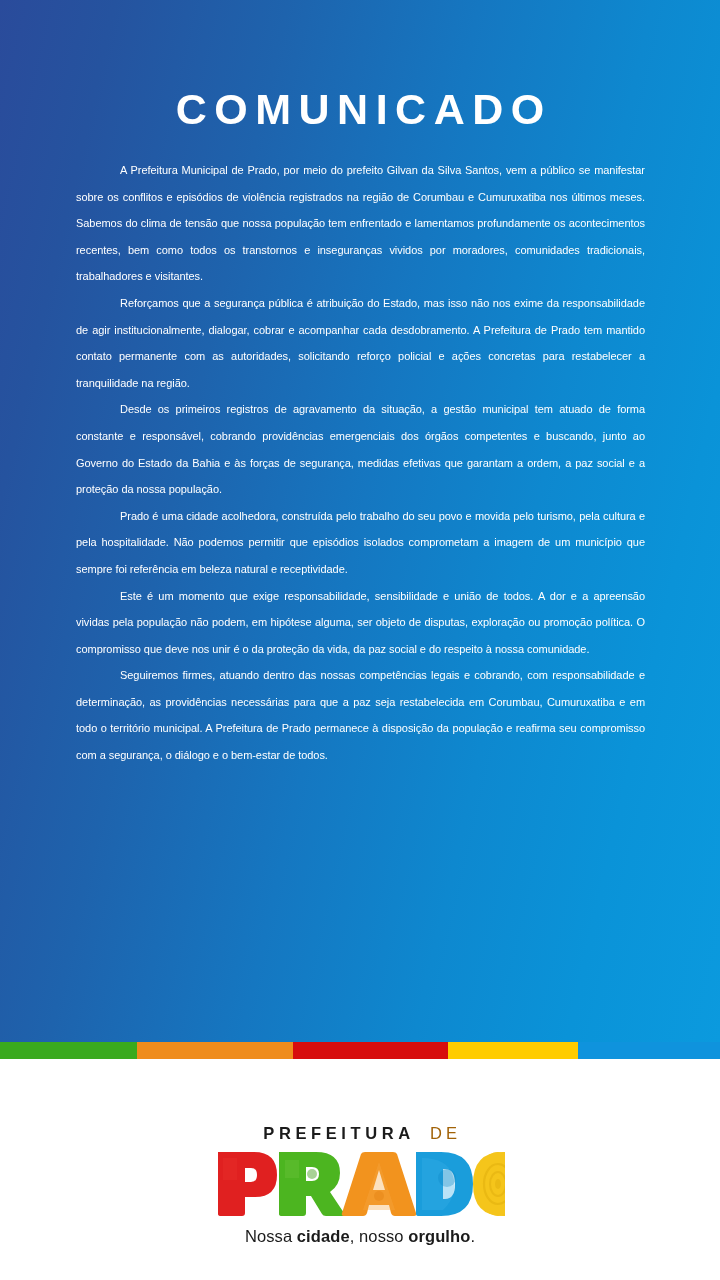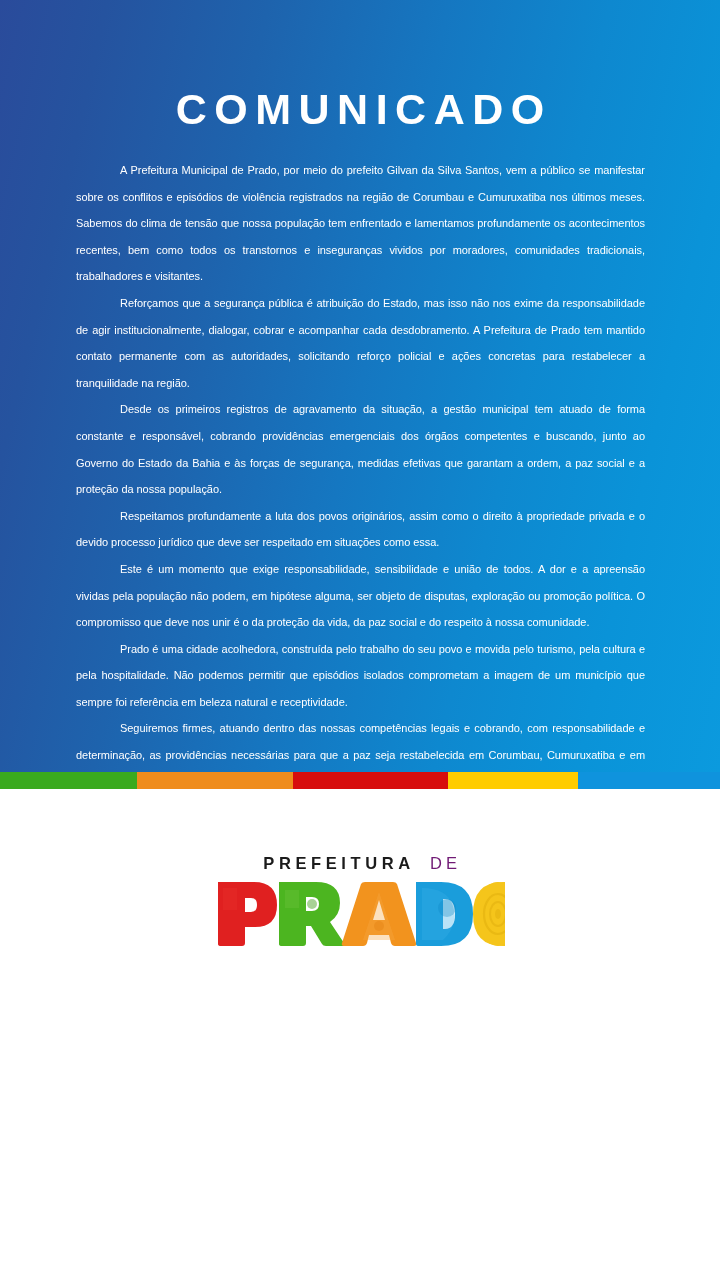--- a/index.html
+++ b/index.html
@@ -21,21 +21,21 @@
     height: 1280px;
     background: #ffffff;
     display: flex;
     flex-direction: column;
   }
 
   
   .announcement-panel {
     position: relative;
     width: 720px;
-    height: 772px;
+    height: 1042px;
     background:
       linear-gradient(103deg,
         #2a4b9b 0%,
         #25539f 12%,
         #1e63ad 30%,
         #1577c1 50%,
         #0e88cf 68%,
         #0a93d8 84%,
         #0b9ade 100%);
     overflow: hidden;
@@ -105,21 +105,21 @@
     font-size: 16.5px;
     font-weight: bold;
     letter-spacing: 4.6px;
     color: #1b1b1b;
     text-indent: 4.6px;
   }
   .brand-de {
     font-size: 16.5px;
     font-weight: 400;
     letter-spacing: 4.2px;
-    color: #701a75;
+    color: #a16207;
     text-indent: 4.2px;
   }
 
   .brand-wordmark {
     margin-top: 6px;
     width: 290px;
     height: 68px;
   }
 
   .brand-tagline {
@@ -137,23 +137,22 @@
 <div class="poster">
 
   <section class="announcement-panel">
 
     <h1 class="announcement-title">COMUNICADO</h1>
 
     <div class="announcement-body">
       <p>A Prefeitura Municipal de Prado, por meio do prefeito Gilvan da Silva Santos, vem a público se manifestar sobre os conflitos e episódios de violência registrados na região de Corumbau e Cumuruxatiba nos últimos meses. Sabemos do clima de tensão que nossa população tem enfrentado e lamentamos profundamente os acontecimentos recentes, bem como todos os transtornos e inseguranças vividos por moradores, comunidades tradicionais, trabalhadores e visitantes.</p>
       <p>Reforçamos que a segurança pública é atribuição do Estado, mas isso não nos exime da responsabilidade de agir institucionalmente, dialogar, cobrar e acompanhar cada desdobramento. A Prefeitura de Prado tem mantido contato permanente com as autoridades, solicitando reforço policial e ações concretas para restabelecer a tranquilidade na região.</p>
       <p>Desde os primeiros registros de agravamento da situação, a gestão municipal tem atuado de forma constante e responsável, cobrando providências emergenciais dos órgãos competentes e buscando, junto ao Governo do Estado da Bahia e às forças de segurança, medidas efetivas que garantam a ordem, a paz social e a proteção da nossa população.</p>
-      <p>Respeitamos profundamente a luta dos povos originários, assim como o direito à propriedade privada e o devido processo jurídico que deve ser respeitado em situações como essa.</p>
+      <p>Prado é uma cidade acolhedora, construída pelo trabalho do seu povo e movida pelo turismo, pela cultura e pela hospitalidade. Não podemos permitir que episódios isolados comprometam a imagem de um município que sempre foi referência em beleza natural e receptividade.</p>
       <p>Este é um momento que exige responsabilidade, sensibilidade e união de todos. A dor e a apreensão vividas pela população não podem, em hipótese alguma, ser objeto de disputas, exploração ou promoção política. O compromisso que deve nos unir é o da proteção da vida, da paz social e do respeito à nossa comunidade.</p>
-      <p>Prado é uma cidade acolhedora, construída pelo trabalho do seu povo e movida pelo turismo, pela cultura e pela hospitalidade. Não podemos permitir que episódios isolados comprometam a imagem de um município que sempre foi referência em beleza natural e receptividade.</p>
       <p>Seguiremos firmes, atuando dentro das nossas competências legais e cobrando, com responsabilidade e determinação, as providências necessárias para que a paz seja restabelecida em Corumbau, Cumuruxatiba e em todo o território municipal. A Prefeitura de Prado permanece à disposição da população e reafirma seu compromisso com a segurança, o diálogo e o bem-estar de todos.</p>
     </div>
 
   </section>
 
   <div class="color-bar">
     <div class="seg seg-green" style="background: rgb(58, 170, 30);"></div>
     <div class="seg seg-orange" style="background: rgb(239, 140, 28);"></div>
     <div class="seg seg-red" style="background: rgb(215, 13, 13);"></div>
     <div class="seg seg-yellow" style="background: rgb(255, 204, 0);"></div>
@@ -204,16 +203,19 @@
 
       <g>
         <path d="M258 36 Q258 4 288 4 L290 4 L290 68 L288 68 Q258 68 258 36 Z" fill="#f5c51b"></path>
         <ellipse cx="283" cy="36" rx="22" ry="32" fill="#f5c51b"></ellipse>
         <ellipse cx="283" cy="36" rx="14" ry="20" fill="none" stroke="#e0ae0d" stroke-width="2.2" opacity="0.55"></ellipse>
         <ellipse cx="283" cy="36" rx="8" ry="12" fill="none" stroke="#e0ae0d" stroke-width="2" opacity="0.5"></ellipse>
         <ellipse cx="283" cy="36" rx="3" ry="5" fill="#e0ae0d" opacity="0.45"></ellipse>
       </g>
     </svg>
 
+    <div class="brand-tagline">
+      <span>Nossa </span><b>cidade</b><span>, nosso </span><b>orgulho</b><span>.</span>
+    </div>
 
   </footer>
 
 </div>
 
 </body></html>

